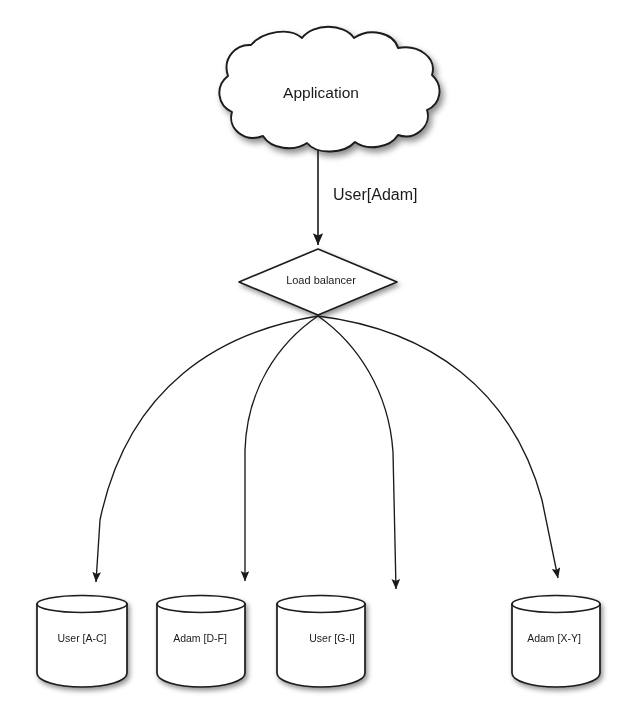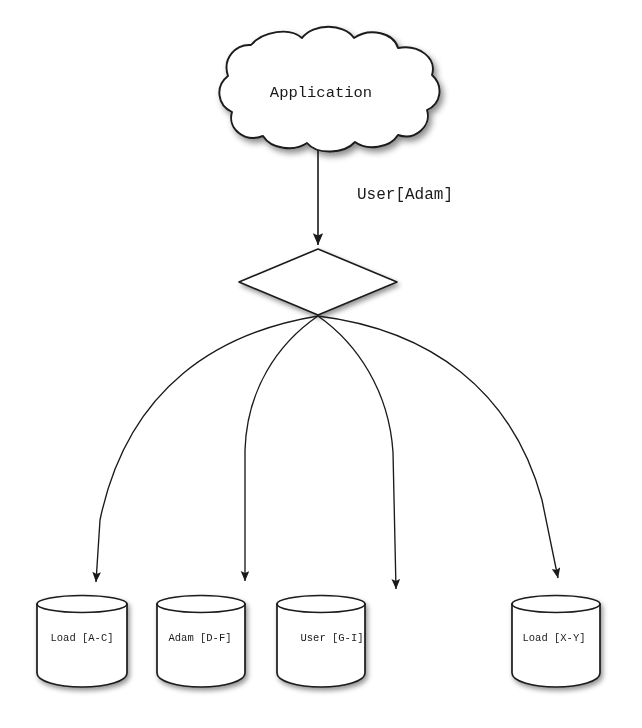--- a/index.html
+++ b/index.html
@@ -22,21 +22,21 @@
   #diagram-svg {
     position: absolute;
     left: 0;
     top: 0;
     width: 642px;
     height: 728px;
     display: block;
   }
   .node-label {
     position: absolute;
-    font-family: Liberation Mono, monospace;
+    font-family: Liberation Sans, sans-serif;
     color: #1a1a1a;
     white-space: nowrap;
     text-align: center;
     pointer-events: none;
     -webkit-font-smoothing: antialiased;
   }
   #cloud-label {
     left: 0;
     top: 84px;
     width: 642px;
@@ -47,21 +47,20 @@
     top: 274px;
     width: 642px;
     font-size: 11px;
   }
   #edge-label-user-adam {
     left: 333px;
     top: 186px;
     width: 200px;
     text-align: left;
     font-size: 16px;
-    margin-left: 24px;
   }
   .db-label {
     font-size: 10.5px;
     width: 120px;
     top: 632px;
   }
   #db-label-0 { left: 22px; }
   #db-label-1 { left: 140px; }
   #db-label-2 { left: 272px; }
   #db-label-3 { left: 494px; }
@@ -144,19 +143,20 @@
         <path d="M 512 604 L 512 673 C 512 681, 532 687, 556 687 C 580 687, 600 681, 600 673 L 600 604 Z" fill="#ffffff" stroke="#1a1a1a" stroke-width="1.7"></path>
         <ellipse cx="556" cy="604" rx="44" ry="8.5" fill="#ffffff" stroke="#1a1a1a" stroke-width="1.7"></ellipse>
       </g>
     </g>
   </svg>
 
   <div class="node-label" id="cloud-label">Application</div>
 
   <div class="node-label" id="edge-label-user-adam">User[Adam]</div>
 
+  <div class="node-label" id="diamond-label">Load balancer</div>
 
-  <div class="node-label db-label" id="db-label-0">Load [A-C]</div>
+  <div class="node-label db-label" id="db-label-0">User [A-C]</div>
   <div class="node-label db-label" id="db-label-1">Adam [D-F]</div>
   <div class="node-label db-label" id="db-label-2">User [G-I]</div>
-  <div class="node-label db-label" id="db-label-3">Load [X-Y]</div>
+  <div class="node-label db-label" id="db-label-3">Adam [X-Y]</div>
 
 </div>
 
 </body></html>

